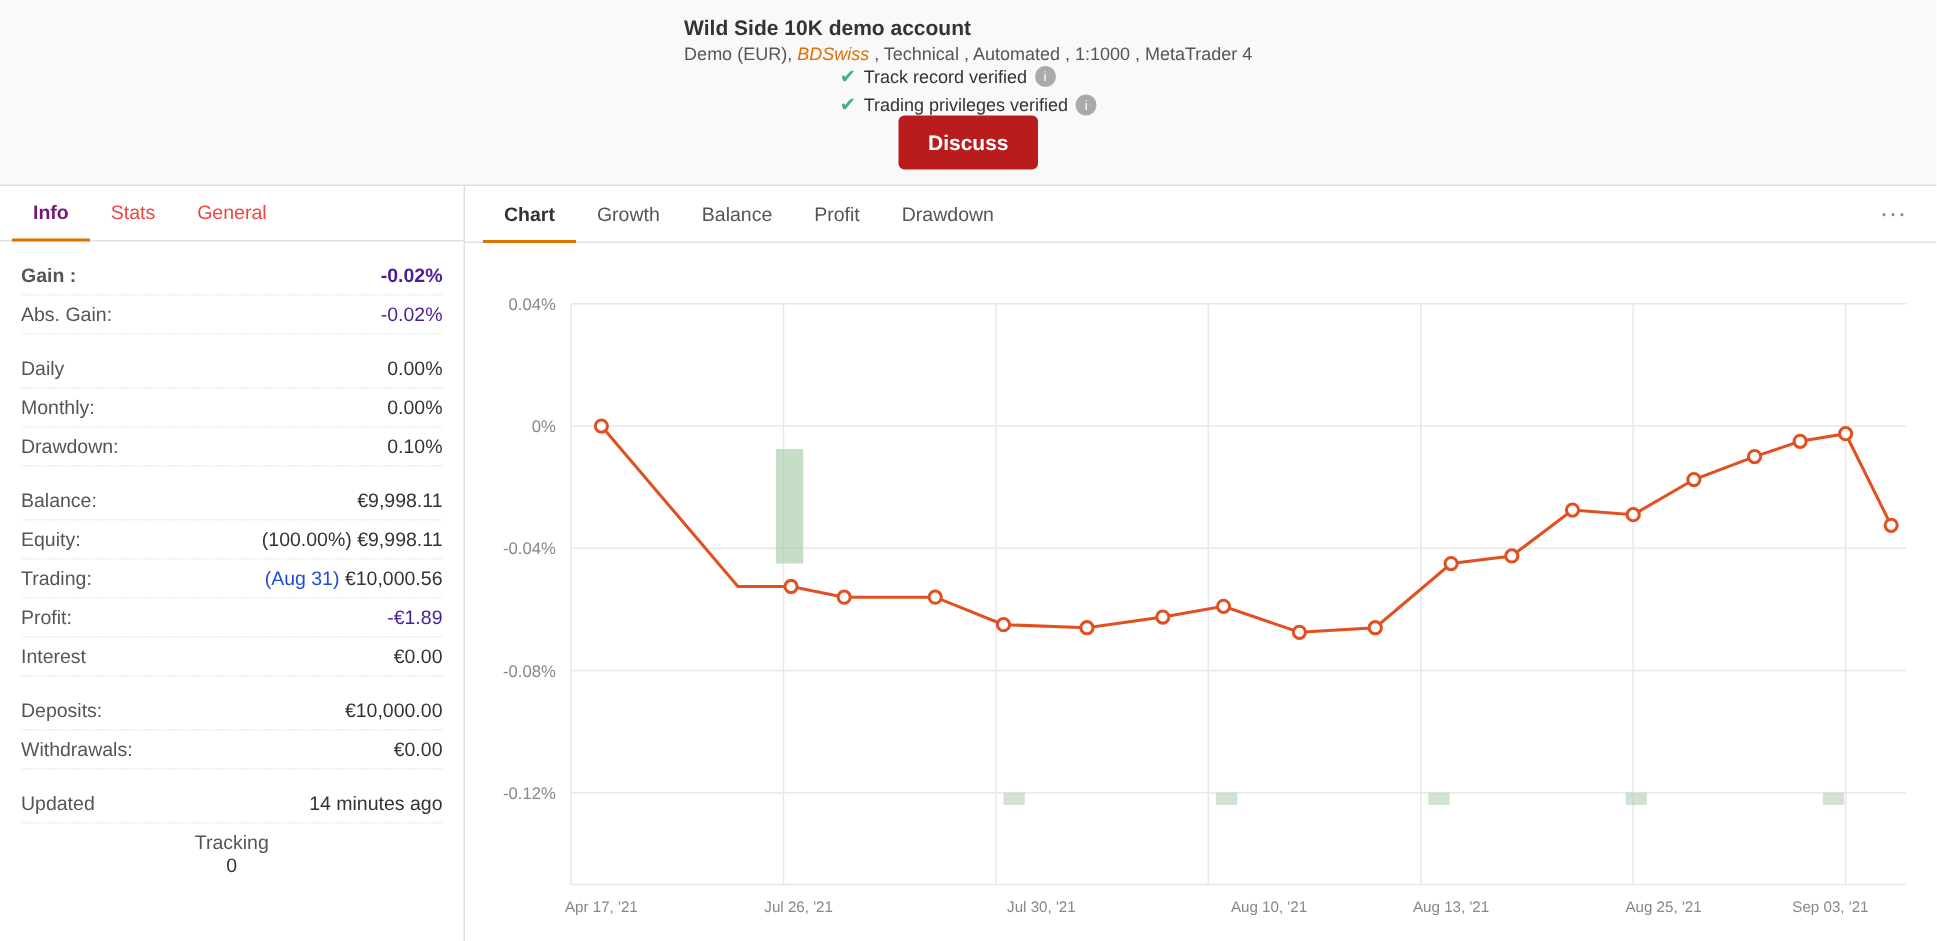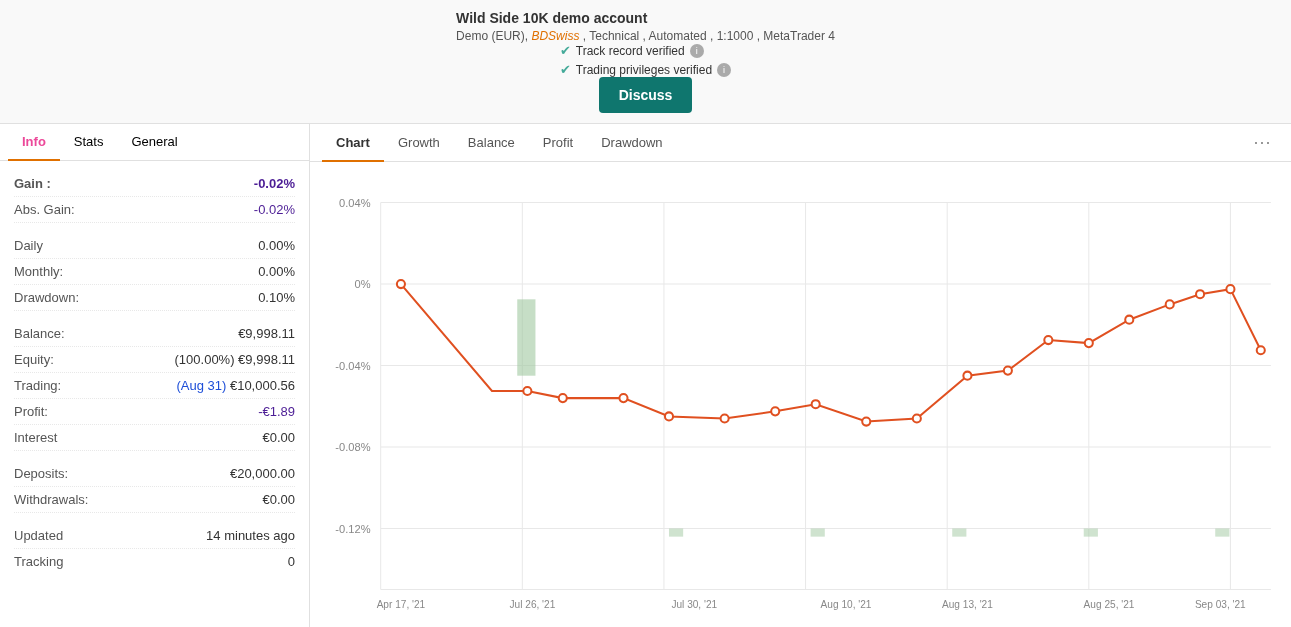--- a/index.html
+++ b/index.html
@@ -19,21 +19,21 @@
     .header-left .subtitle a { color: #e07000; text-decoration: none; font-style: italic; }
     .header-center { display: flex; flex-direction: column; gap: 4px; font-size: 12px; }
     .header-center .check-item { display: flex; align-items: center; gap: 5px; }
     .check-mark { color: #4a9; font-size: 13px; }
     .info-icon {
       display: inline-flex; align-items: center; justify-content: center;
       width: 14px; height: 14px; border-radius: 50%; background: #aaa;
       color: #fff; font-size: 9px; cursor: pointer;
     }
     .discuss-btn {
-      background: #0f766e; color: #fff; border: none; padding: 10px 20px;
+      background: #b91c1c; color: #fff; border: none; padding: 10px 20px;
       font-size: 14px; border-radius: 4px; cursor: pointer; font-weight: bold;
     }
 
     .main-layout {
       display: flex;
       height: calc(627px - 65px);
     }
 
     
     .left-panel {
@@ -43,41 +43,41 @@
     }
     .tab-bar {
       display: flex;
       border-bottom: 1px solid #e0e0e0;
       padding: 0 8px;
     }
     .tab {
       padding: 10px 14px;
       cursor: pointer;
       font-size: 13px;
-      color: #000000;
+      color: #ef4444;
       border-bottom: 2px solid transparent;
       margin-bottom: -1px;
     }
     .tab.active {
-      color: #ec4899;
+      color: #701a75;
       font-weight: bold;
       border-bottom: 2px solid #e07000;
     }
 
     .info-content {
       padding: 10px 14px;
     }
     .info-row {
       display: flex;
       justify-content: space-between;
       padding: 5px 0;
       border-bottom: 1px dotted #e8e8e8;
       text-align: center;
     }
-    .info-row:last-child { border-bottom: none; }
+    .info-row:last-child { border-bottom: none; flex-direction: column; }
     .info-label { color: #555; }
     .info-value { color: #333; }
     .info-value.negative { color: #4c1d95; }
     .info-section-gap { height: 10px; }
     .info-row.bold-label .info-label { font-weight: bold; }
     .info-row.bold-label .info-value { font-weight: bold; }
 
     
     .right-panel {
       flex: 1;
@@ -214,21 +214,21 @@
       </div>
       <div class="info-row">
         <span class="info-label">Interest</span>
         <span class="info-value">€0.00</span>
       </div>
 
       <div class="info-section-gap"></div>
 
       <div class="info-row">
         <span class="info-label">Deposits:</span>
-        <span class="info-value">€20,000.00</span>
+        <span class="info-value">€10,000.00</span>
       </div>
       <div class="info-row">
         <span class="info-label">Withdrawals:</span>
         <span class="info-value">€0.00</span>
       </div>
 
       <div class="info-section-gap"></div>
 
       <div class="info-row">
         <span class="info-label">Updated</span>

